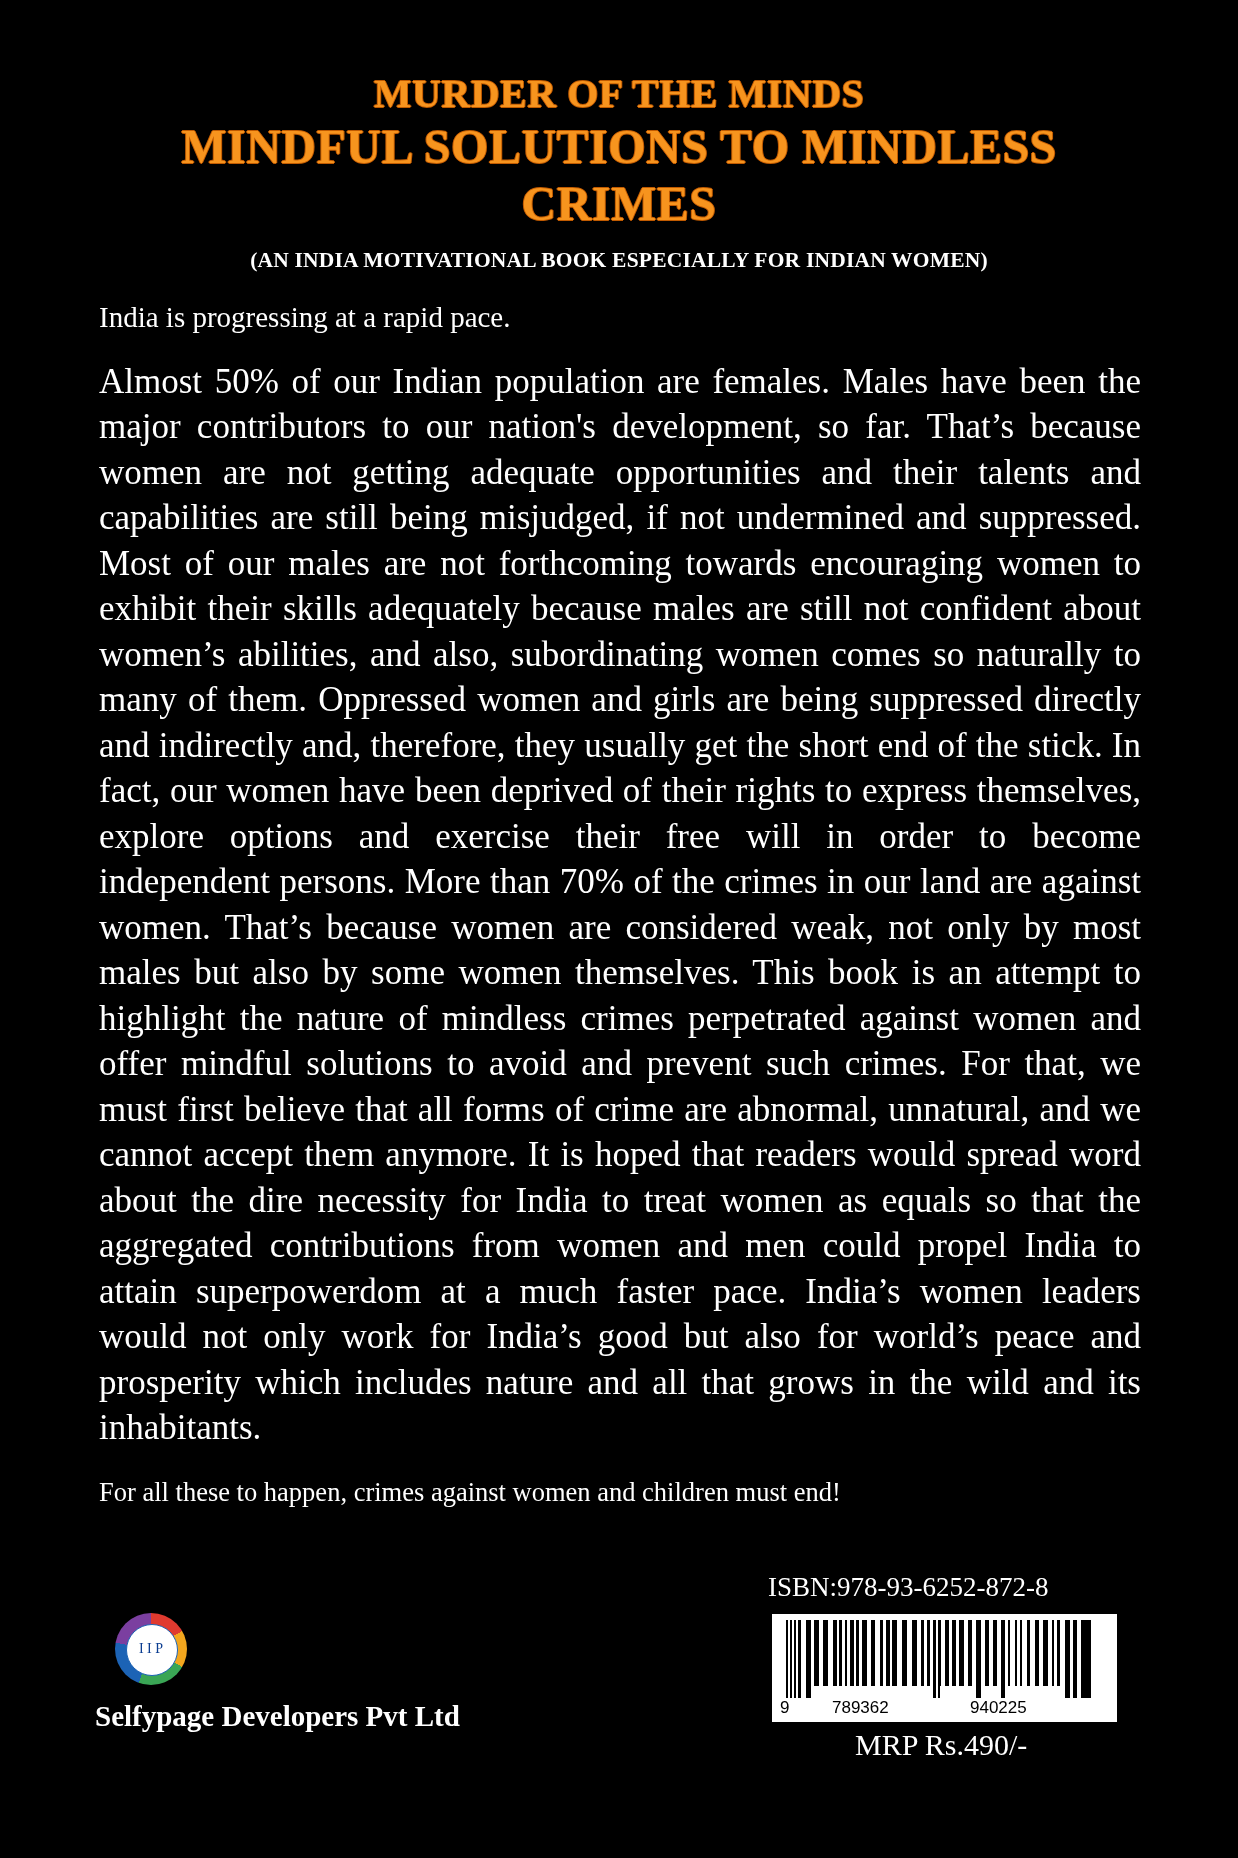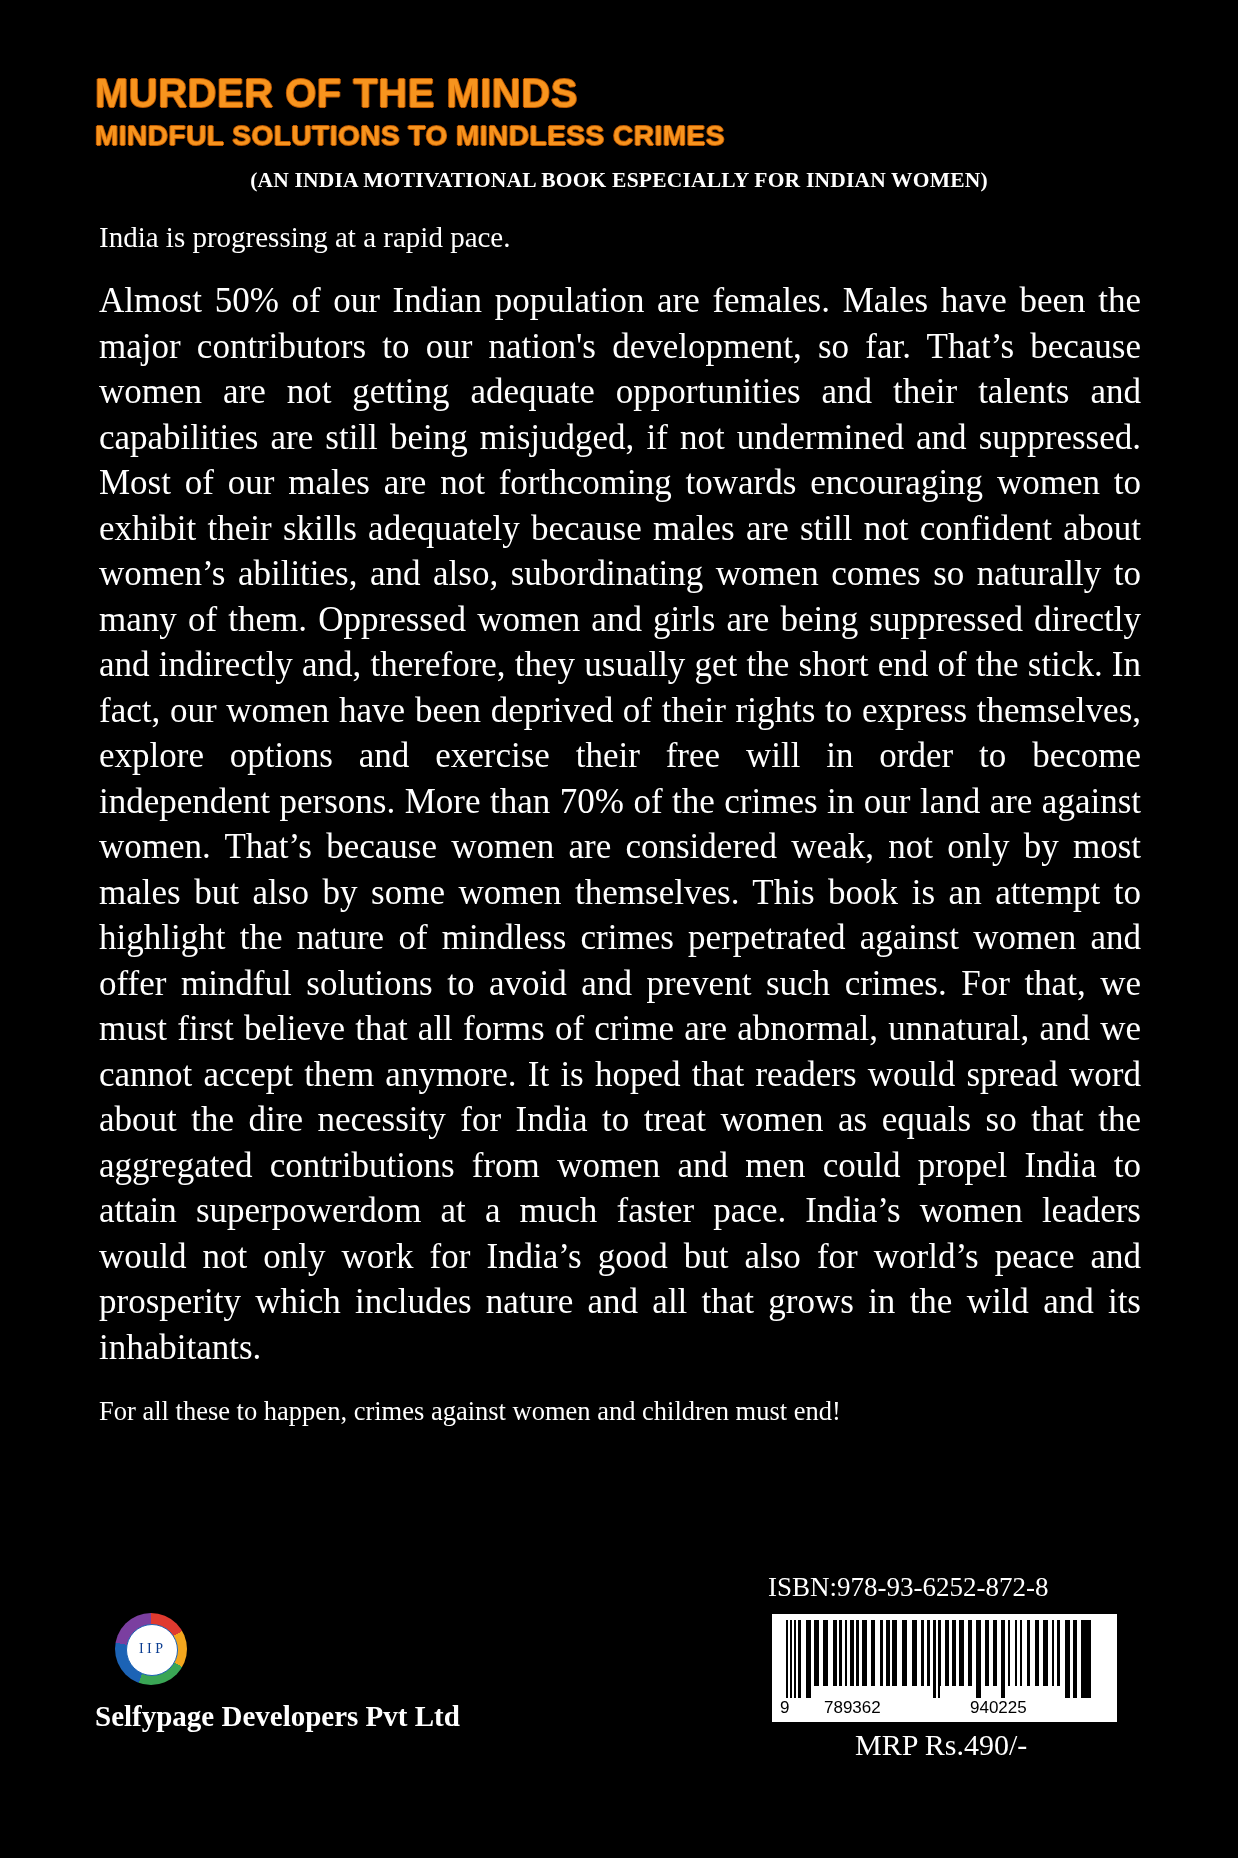--- a/index.html
+++ b/index.html
@@ -22,37 +22,38 @@
     height: 1858px;
     background: #000000;
   }
   .inner {
     position: absolute;
     left: 95px;
     top: 70px;
     width: 1048px;
   }
   .title-line {
-    font-family: Liberation Sans, sans-serif;
+    text-align: center;
+    font-family: Liberation Serif, serif;
     font-weight: bold;
     color: #f7941e;
     letter-spacing: 0.5px;
     text-shadow:
        1px 0 0 #c05a00,
       -1px 0 0 #c05a00,
        0 1px 0 #c05a00,
        0 -1px 0 #c05a00,
        2px 2px 3px rgba(0,0,0,0.9);
   }
   .title-1 {
     font-size: 40px;
     line-height: 1.18;
   }
   .title-2 {
-    font-size: 28px;
+    font-size: 48px;
     line-height: 1.18;
     margin-top: 2px;
   }
   .subtitle {
     text-align: center;
     font-size: 21.5px;
     font-weight: bold;
     color: #ffffff;
     margin-top: 16px;
     letter-spacing: 0.2px;
@@ -357,20 +358,20 @@
         <i style="left: 307px; width: 4px;"></i>
         <i style="left: 6px; width: 2px;"></i>
         <i style="left: 10px; width: 2px;"></i>
         <i style="left: 305px; width: 2px;"></i>
         <i style="left: 309px; width: 2px;"></i>
         <i style="left: 153.5px; width: 2px;"></i>
         <i style="left: 157.5px; width: 2px;"></i>
       </div>
     <div class="bc-digits">
       <span style="left:0px;">9</span>
-      <span style="left:44px;text-align:right;">789362</span>
+      <span style="left:52px;text-align:right;">789362</span>
       <span style="left:190px;">940225</span>
     </div>
   </div>
 
   <div class="mrp">MRP Rs.490/-</div>
 
 </div>
 
 </body></html>

